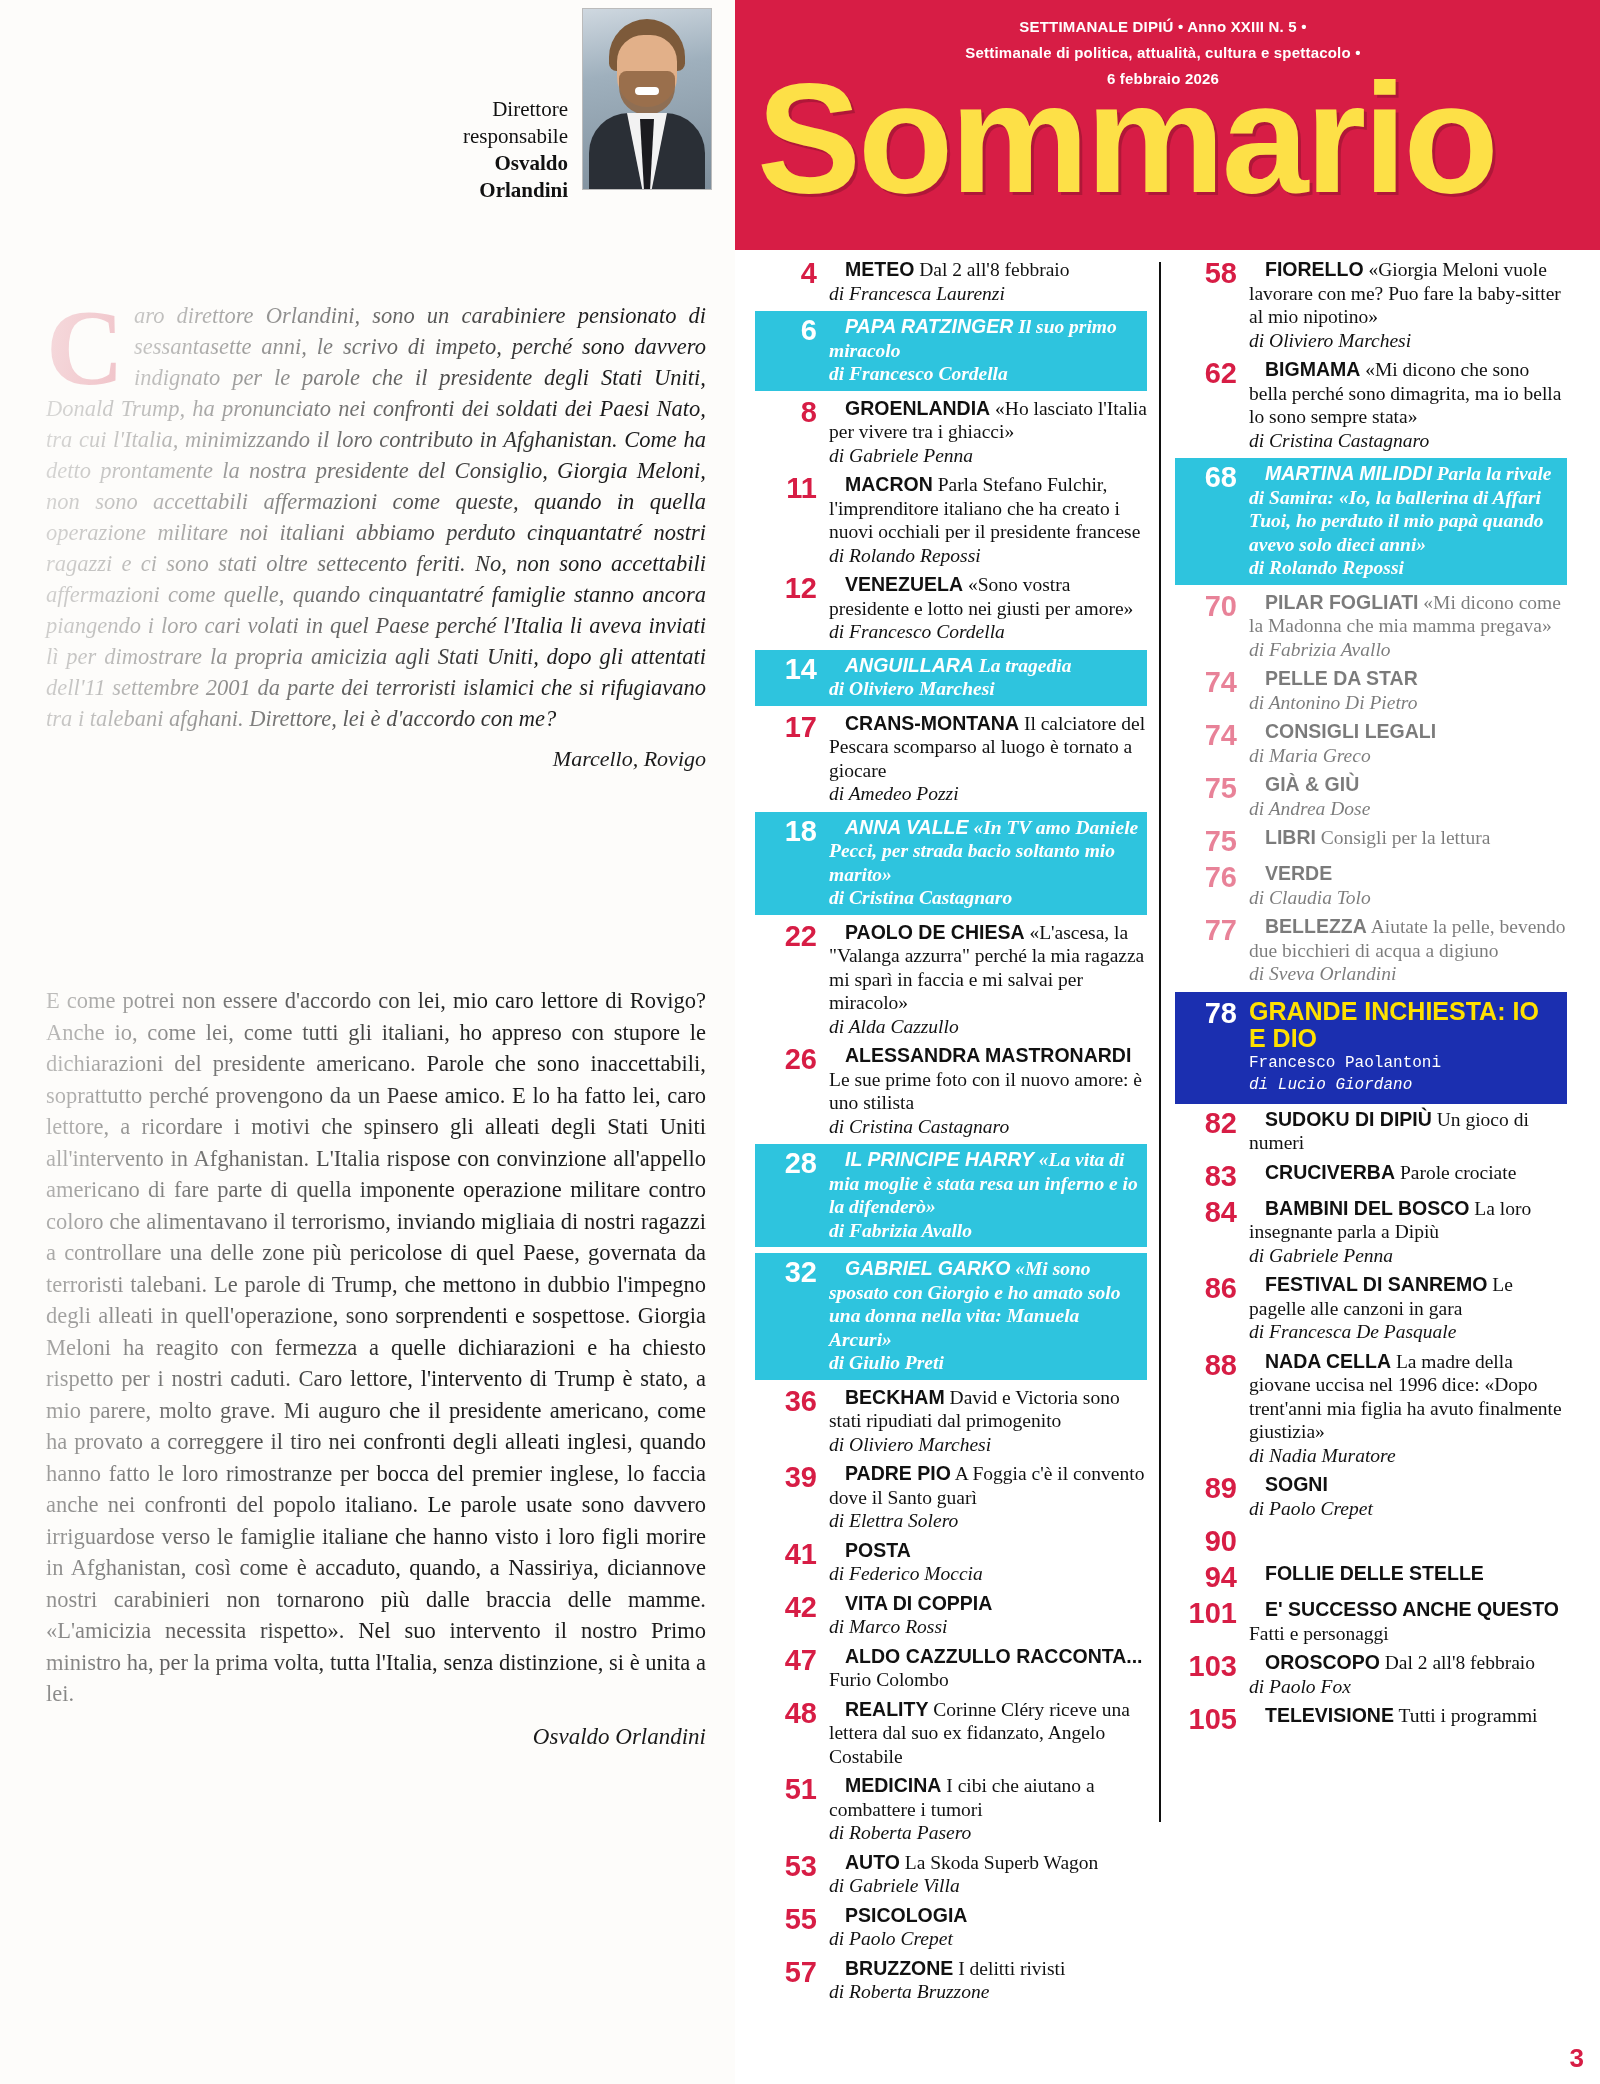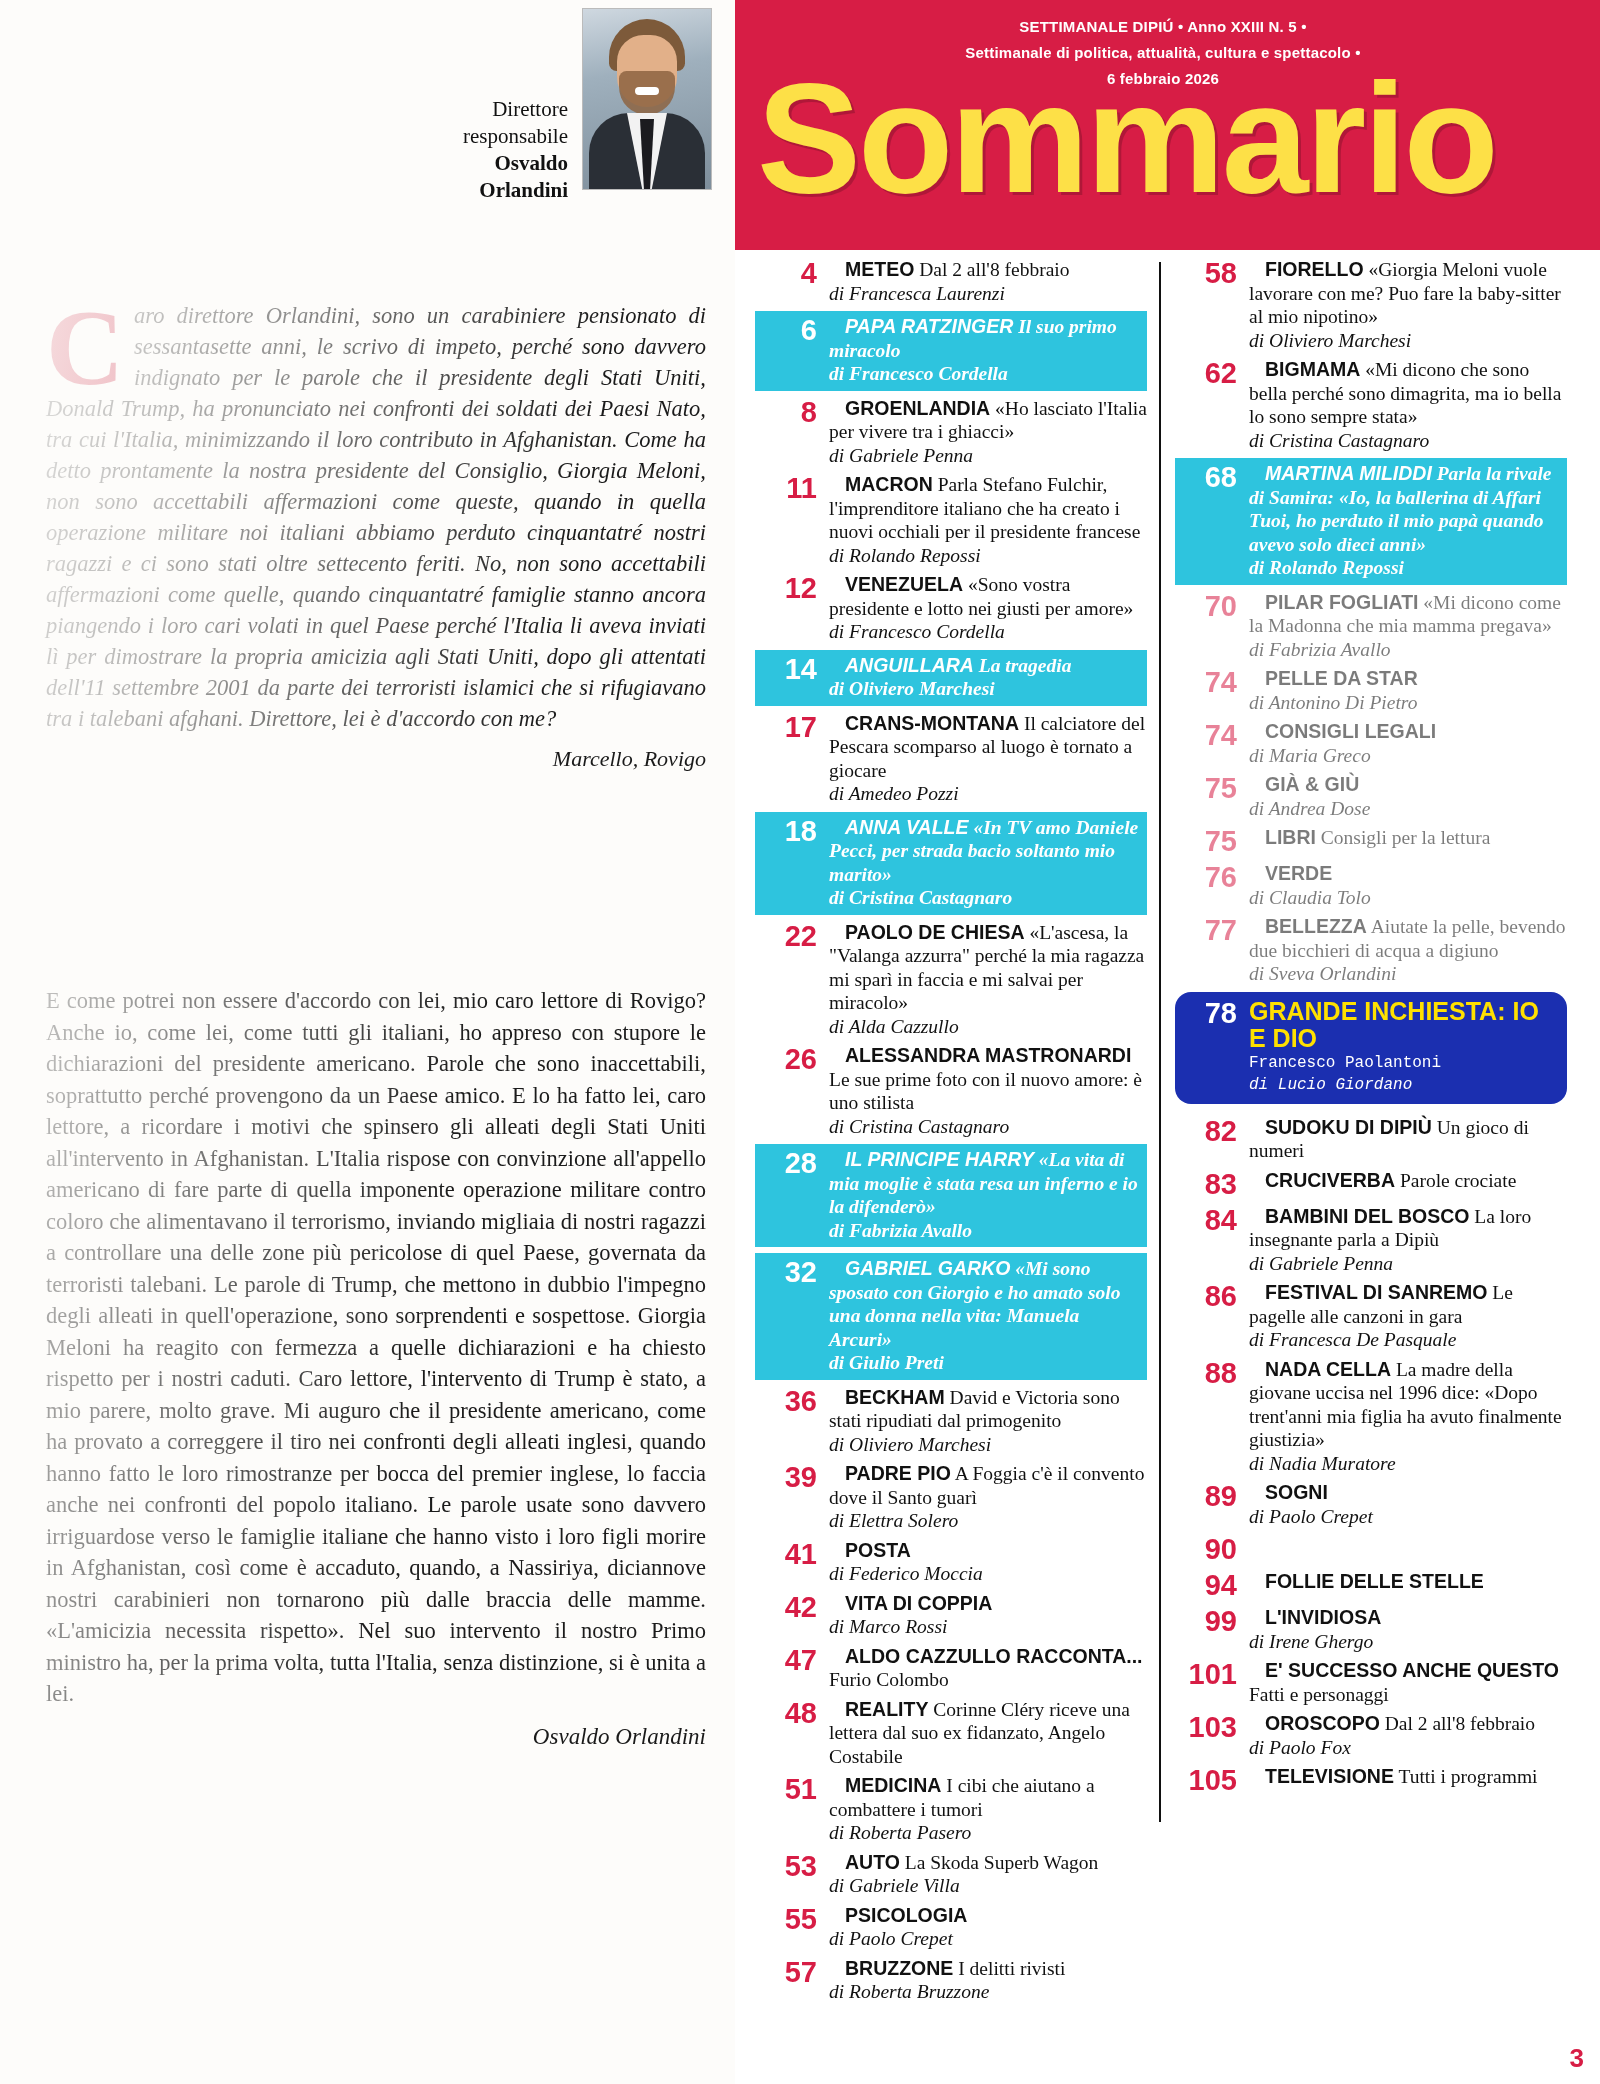--- a/index.html
+++ b/index.html
@@ -134,21 +134,21 @@
   .row .tx b{font-family:"Liberation Sans",sans-serif;font-weight:bold;font-size:19.5px;margin-left:16px;}
   .row .tx i{font-style:italic;}
   .row.hl{
     background:#2ec4de;padding:4px 6px 5px 0;margin-bottom:6px;
   }
   .row.hl .pg{color:#fff;}
   .row.hl .tx{color:#fff;font-weight:bold;font-style:italic;}
   .row.hl .tx b{color:#fff;font-style:italic;}
   .row.hl .tx i{color:#fff;}
   .row.blue{
-    background:#1b2fb0;padding:6px 6px 8px 0;margin-bottom:12px;border-radius:16px;
+    background:#1b2fb0;padding:6px 6px 8px 0;margin-bottom:4px;
   }
   .row.blue .pg{color:#fff;}
   .row.blue .tx{color:#ffe000;font-family:"Liberation Sans",sans-serif;font-weight:bold;font-size:25px;line-height:27px;}
   .row.blue .tx .sub{display:block;color:#fff;font-family:Liberation Mono, monospace;font-weight:normal;font-size:16px;line-height:22px;font-style:normal;}
   .row.blue .tx .sub i{font-style:italic;}
 
   
   .soft{filter:blur(.6px);opacity:.55;}
 
   .folio{
@@ -366,24 +366,20 @@
             <div class="tx"><b>SOGNI</b><br><i>di Paolo Crepet</i></div>
           </div>
           <div class="row">
             <div class="pg">90</div>
           </div>
           <div class="row">
             <div class="pg">94</div>
             <div class="tx"><b>FOLLIE DELLE STELLE</b></div>
           </div>
           <div class="row">
-            <div class="pg">99</div>
-            <div class="tx"><b>L'INVIDIOSA</b><br><i>di Irene Ghergo</i></div>
-          </div>
-          <div class="row">
             <div class="pg">101</div>
             <div class="tx"><b>E' SUCCESSO ANCHE QUESTO</b><span> Fatti e personaggi</span></div>
           </div>
           <div class="row">
             <div class="pg">103</div>
             <div class="tx"><b>OROSCOPO</b><span> Dal 2 all'8 febbraio</span><br><i>di Paolo Fox</i></div>
           </div>
           <div class="row">
             <div class="pg">105</div>
             <div class="tx"><b>TELEVISIONE</b><span> Tutti i programmi</span></div>

